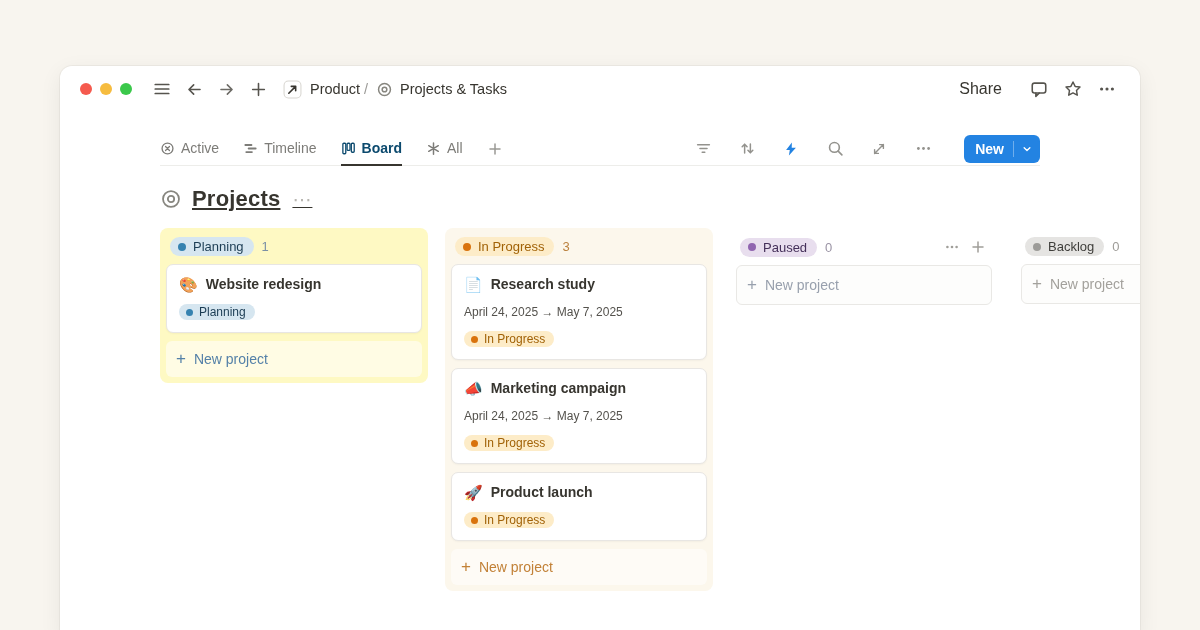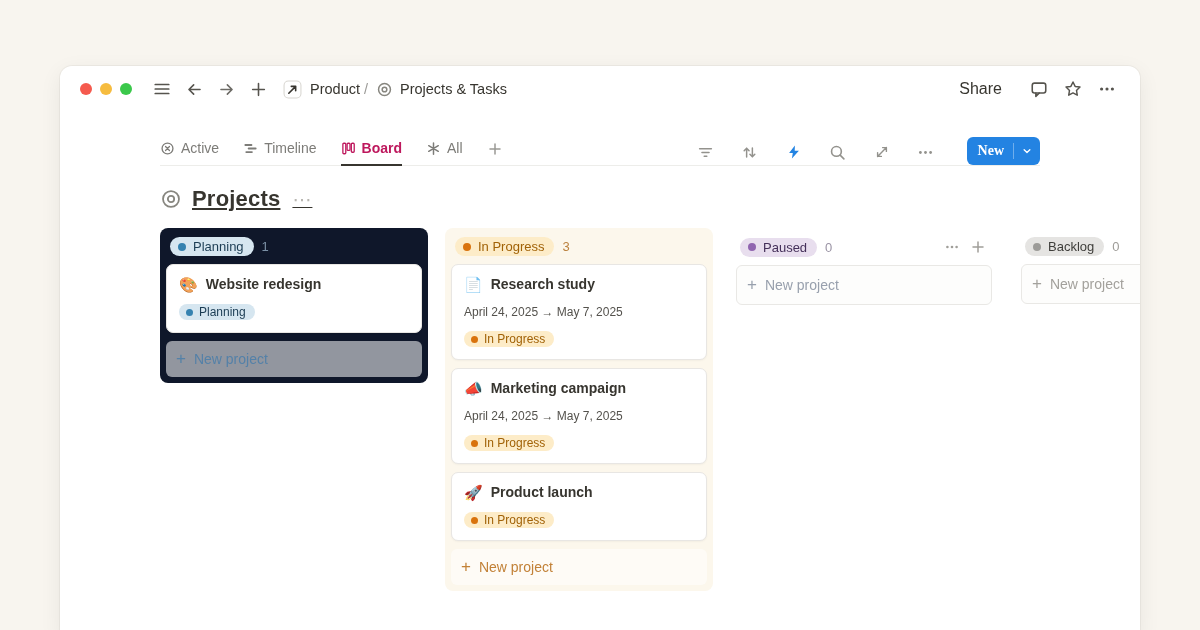--- a/index.html
+++ b/index.html
@@ -32,40 +32,40 @@
   .content { padding-left:100px; }
   .tabbar {
     margin-top:20px; height:34px; width:880px;
     display:flex; align-items:stretch; border-bottom:1px solid #ededea;
   }
   .tab {
     display:flex; align-items:center; gap:6px; margin-right:24px;
     font-size:14px; color:#7d7c78; border-bottom:2px solid transparent; margin-bottom:-1px;
     white-space:nowrap;
   }
-  .tab.active { color:#be185d; font-weight:700; border-bottom-color:#37352f; }
+  .tab.active { color:#0c4a6e; font-weight:700; border-bottom-color:#37352f; }
   .addview { display:flex; align-items:center; color:#9a9994; margin-right:8px; }
-  .view-controls { margin-left:auto; display:flex; align-items:flex-end; gap:18px;font-family:Liberation Serif, serif; }
+  .view-controls { margin-left:auto; display:flex; align-items:center; gap:18px; }
   .vicon { width:26px; height:26px; display:grid; place-items:center; color:#93928d; }
   .new-btn {
     display:flex; align-items:center; margin-left:10px;
     background:#2383e2; color:#fff; height:28px; border-radius:6px;
     font-size:14px; font-weight:600;
   }
   .new-btn .nb-label { padding:0 9px 0 11px; }
   .new-btn .nb-div { width:1px; height:16px; background:rgba(255,255,255,0.35); }
   .new-btn .nb-chev { padding:0 7px; display:grid; place-items:center; }
   
   .title-row { margin-top:20px; display:flex; align-items:center; gap:10px;text-decoration:underline; }
   .title-row h1 { margin:0; font-size:22px; font-weight:700; letter-spacing:.2px; }
   .title-more { color:#b8b6b1; font-size:19px; letter-spacing:1px; margin-left:2px; }
   
   .board { margin-top:16px; display:flex; gap:17px; align-items:flex-start; }
   .column { width:268px; flex:none; border-radius:8px; padding:5px 6px 6px; }
-  .col-0 { background:#0f172a; }
+  .col-0 { background:#fef9c3; }
   .col-1 { background:#fcf7ec; }
   .col-header { display:flex; align-items:center; gap:8px; padding:4px 4px 8px; }
   .pill {
     display:inline-flex; align-items:center; gap:7px;
     padding:2px 10px 2px 8px; border-radius:999px; font-size:13px; white-space:nowrap;
   }
   .pill .dot { width:8px; height:8px; border-radius:50%; flex:none; }
   .pill.small { font-size:12px; padding:1px 9px 1px 7px; gap:6px; margin-top:12px; }
   .pill.small .dot { width:7px; height:7px; }
   .pill-planning { background:#d6e6f0; color:#1c3d54; }

